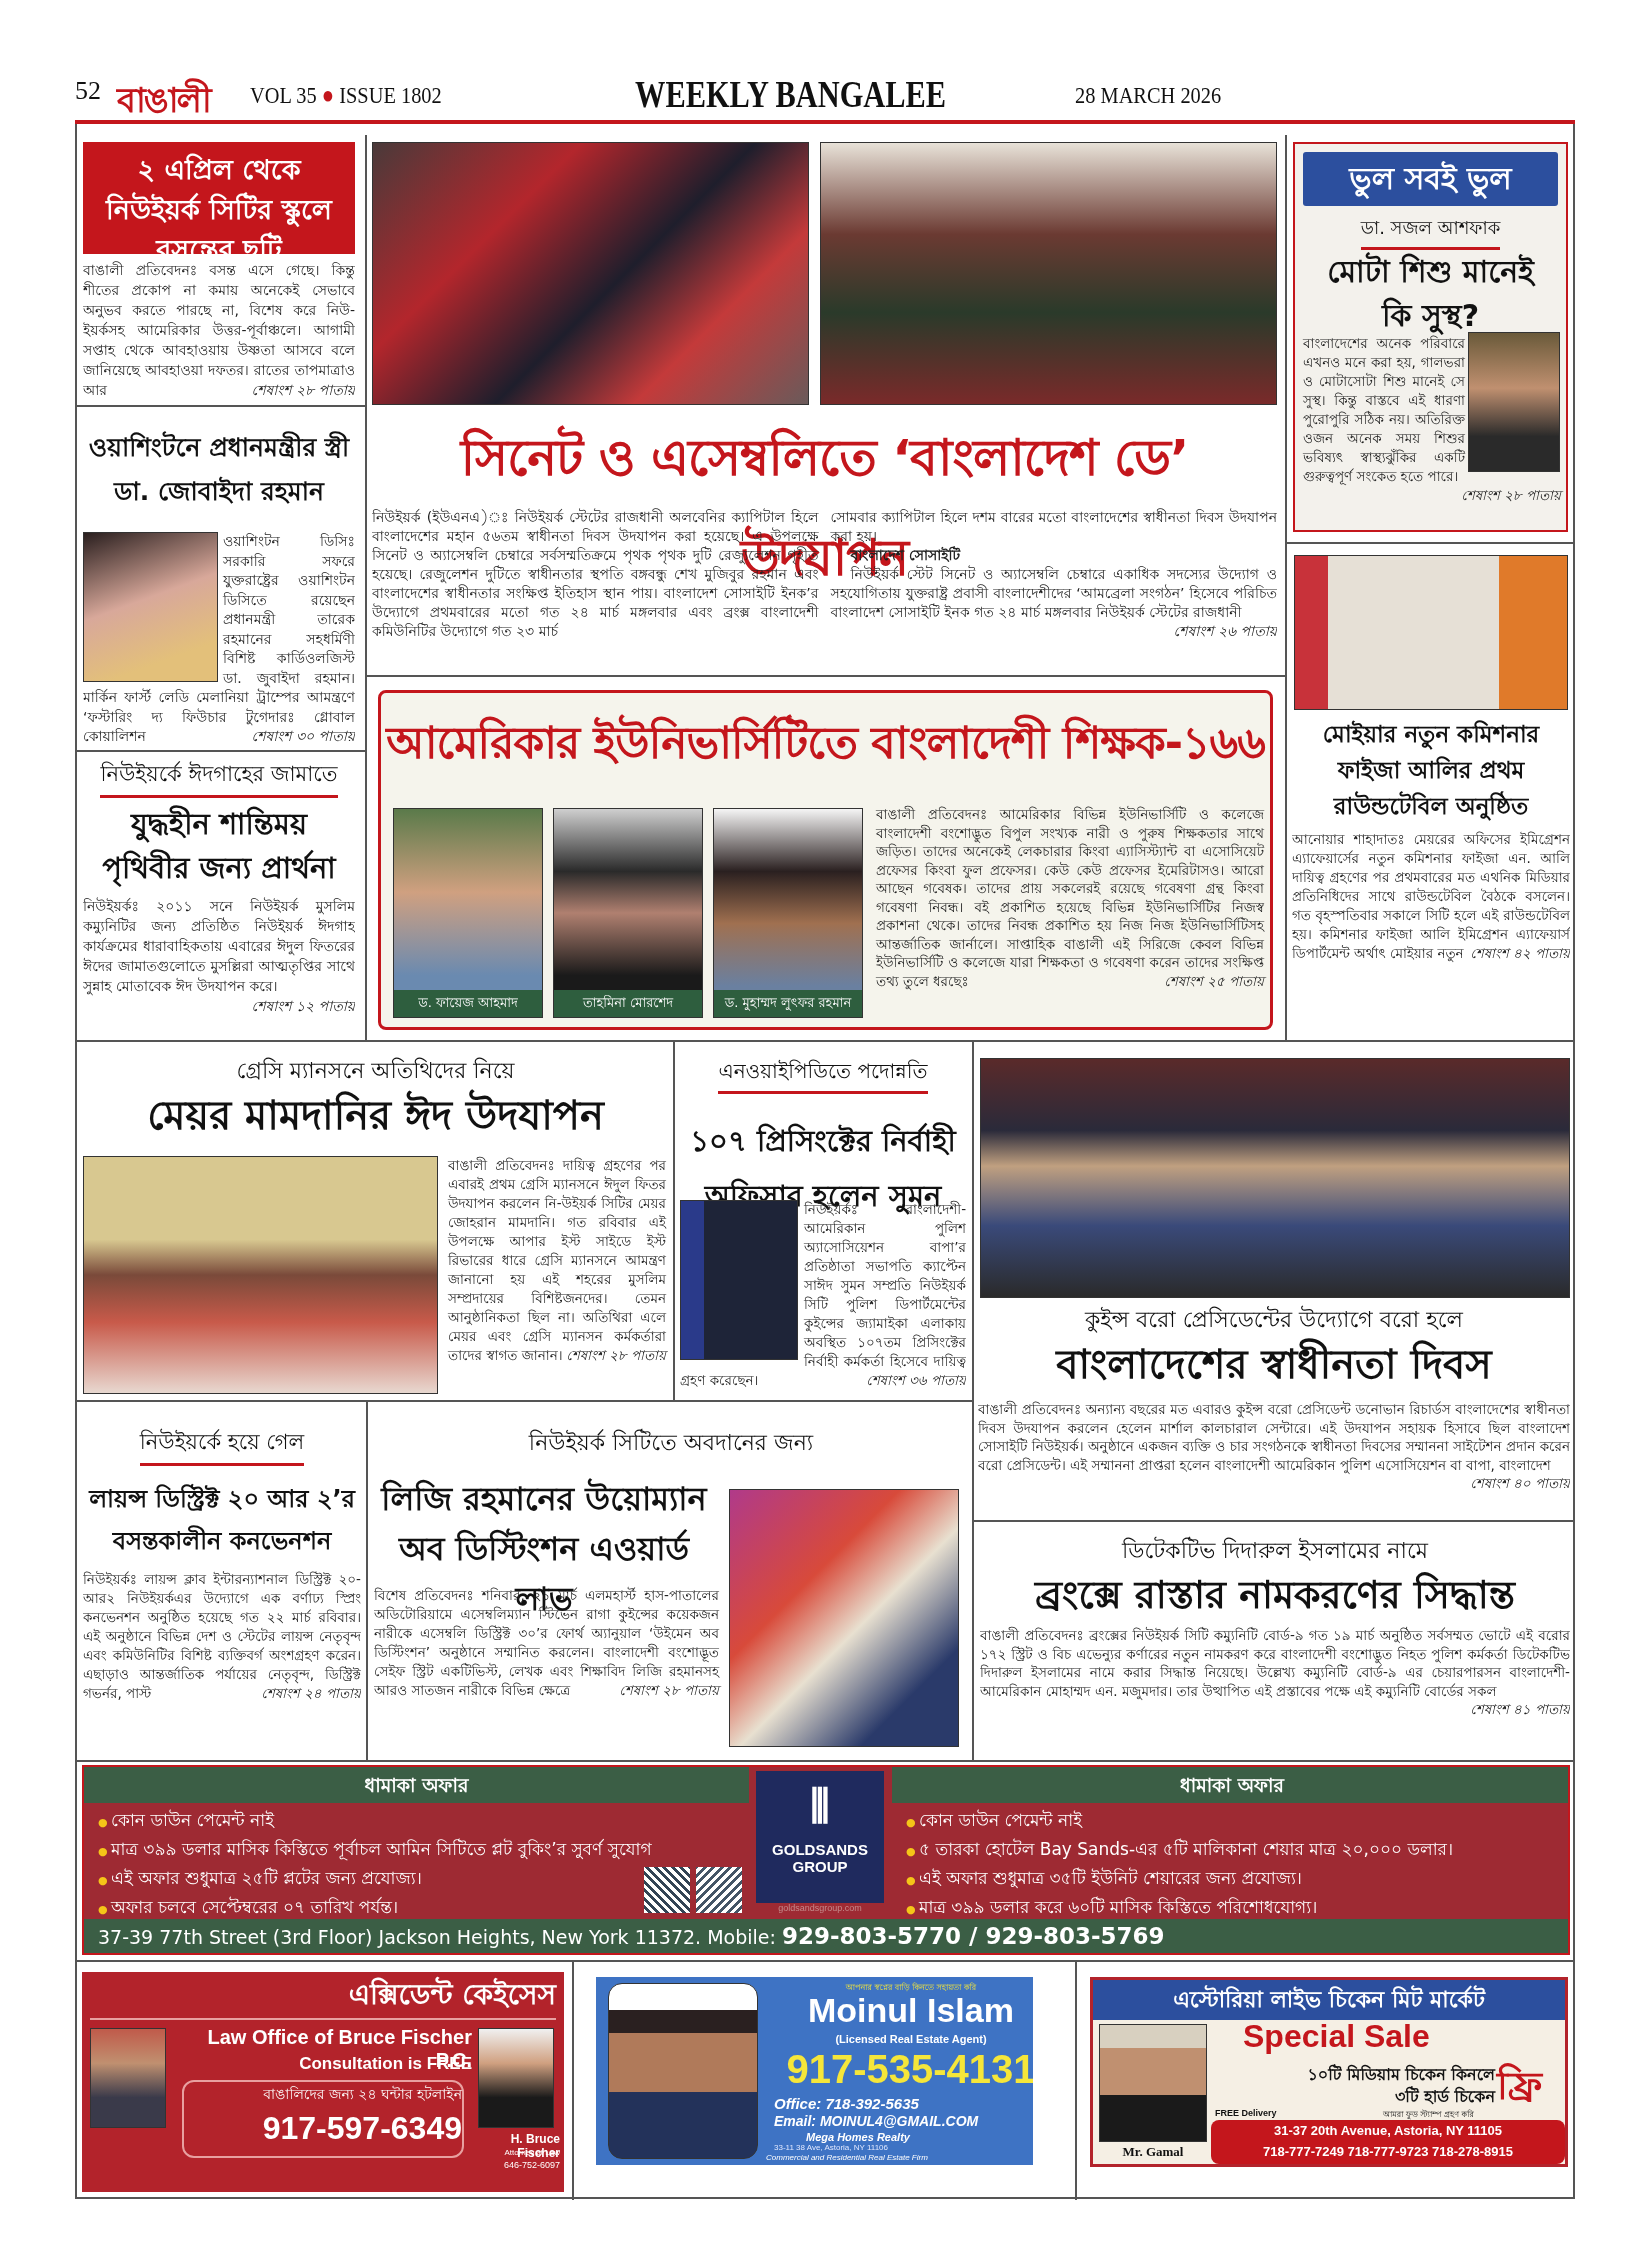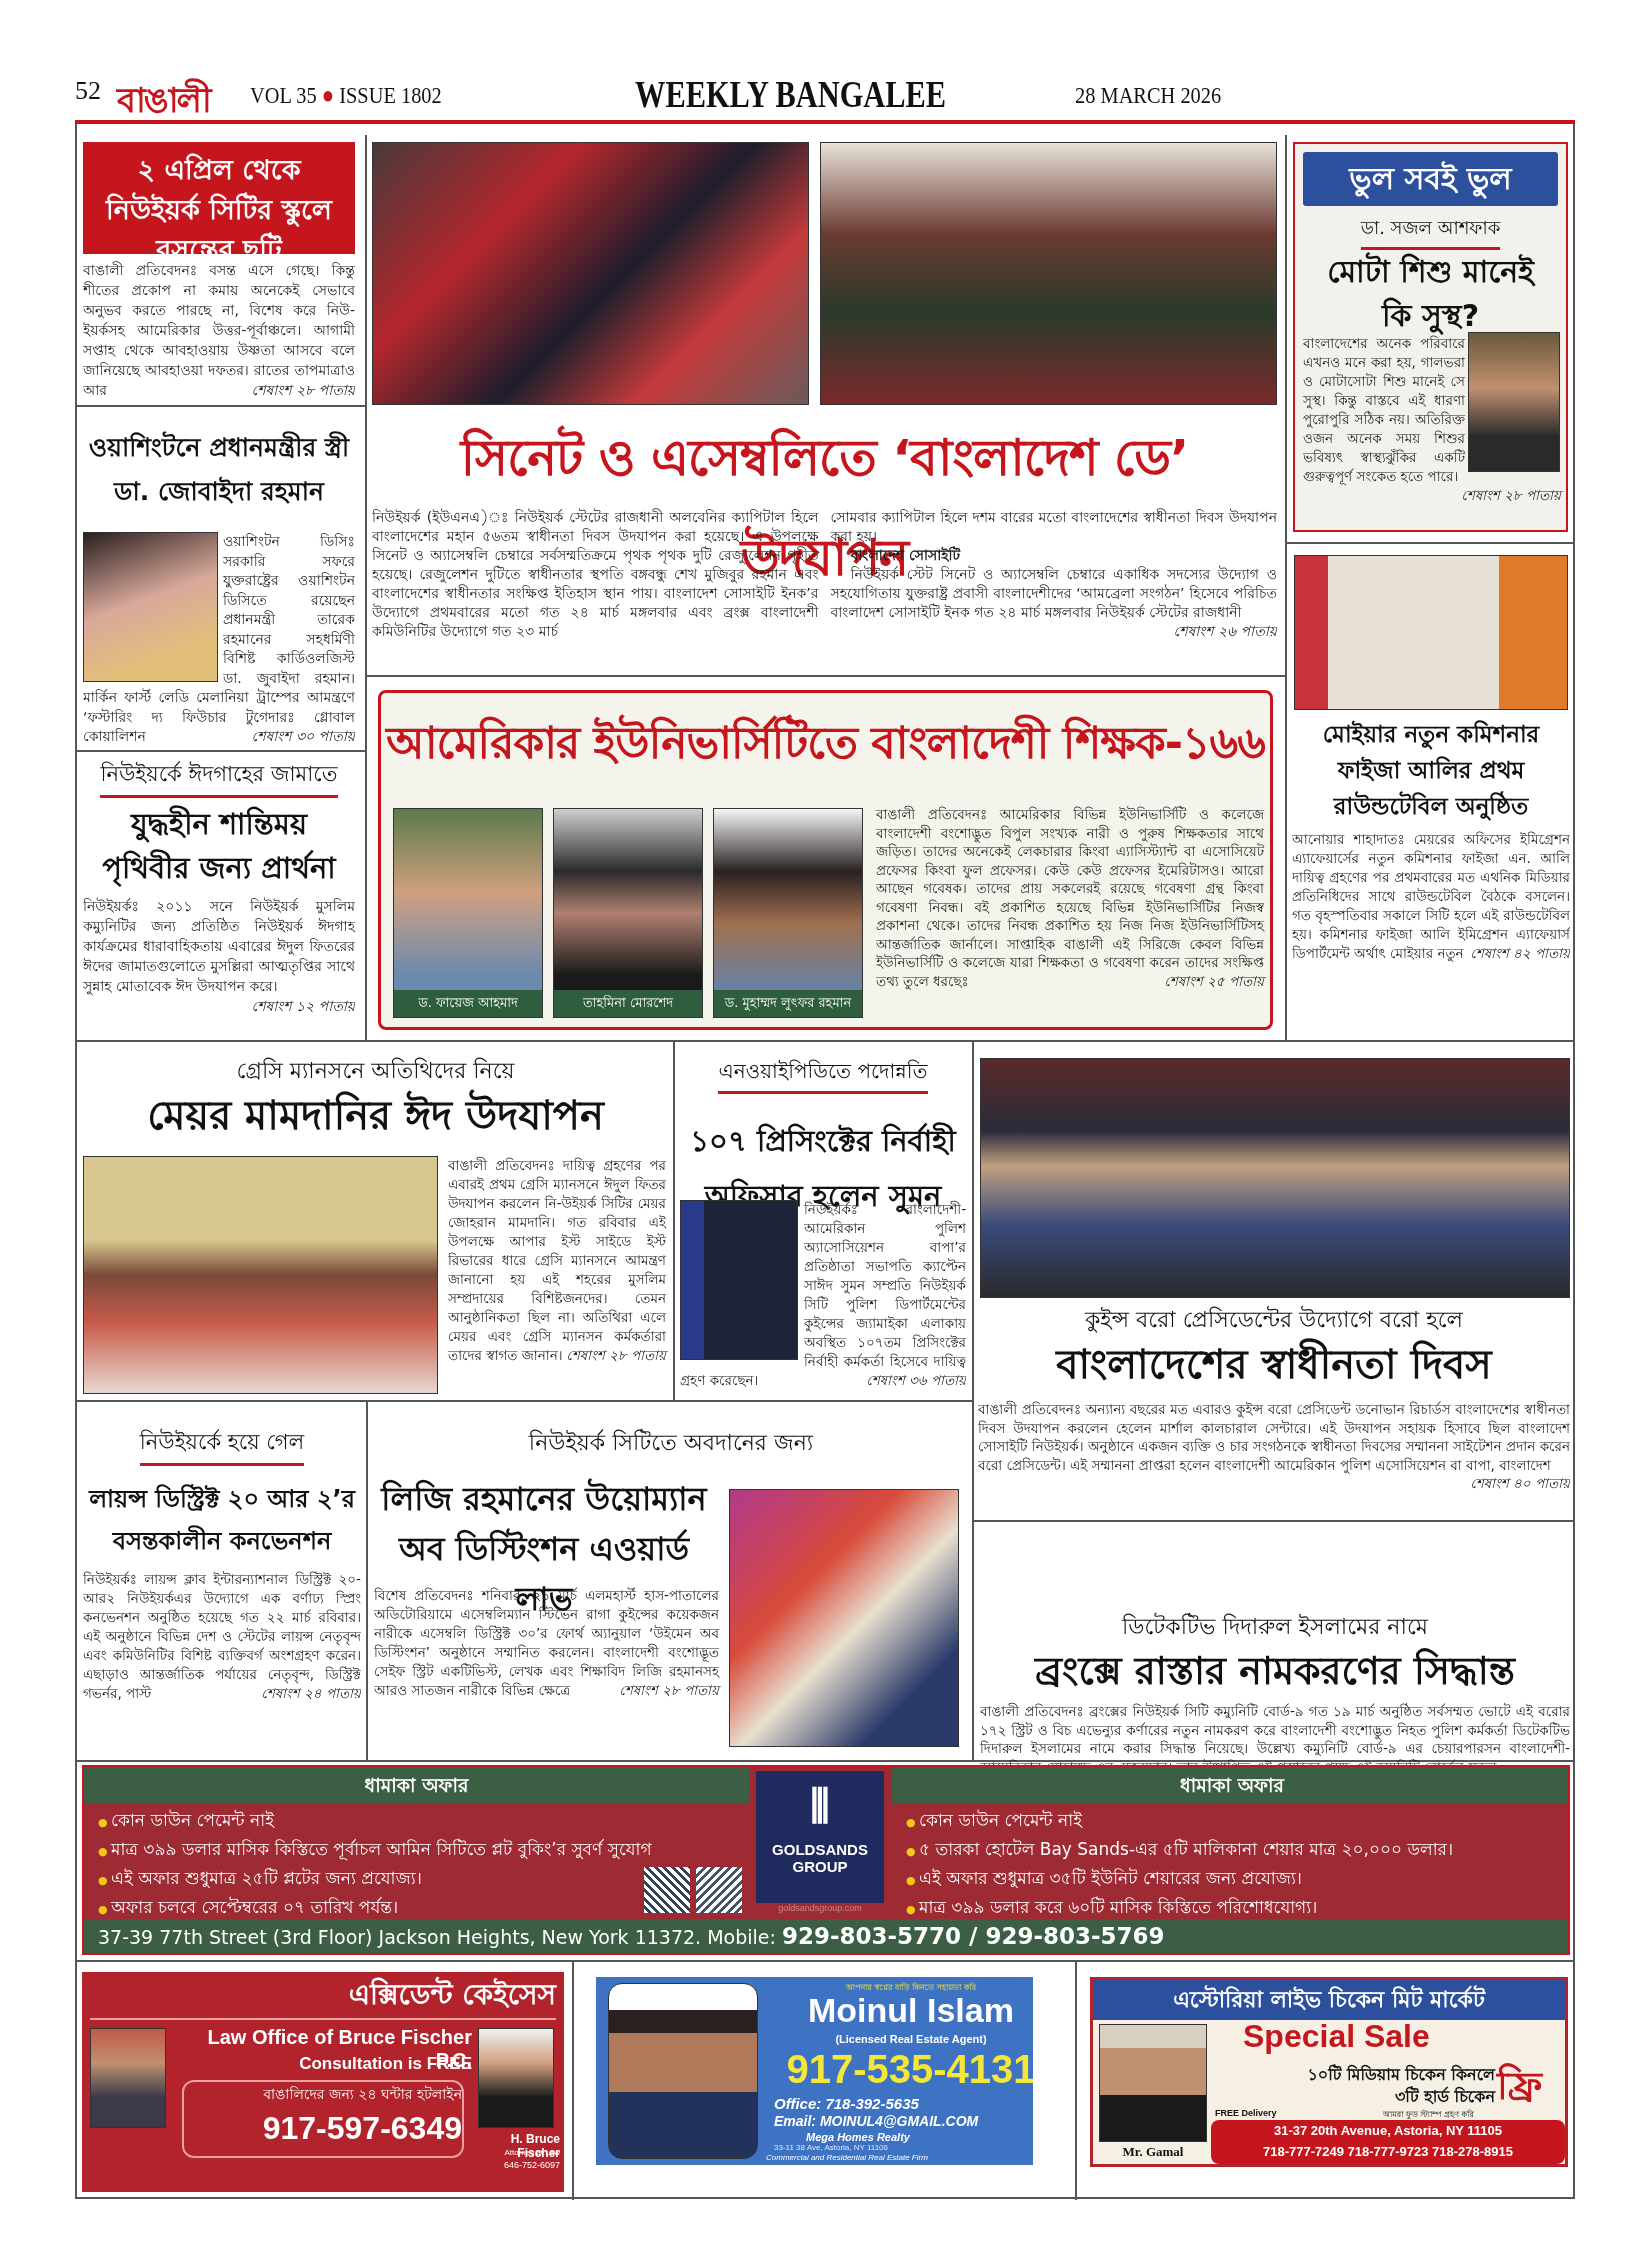--- a/index.html
+++ b/index.html
@@ -182,21 +182,21 @@
 <div class="box" style="left:374px;top:1408px;width:594px;height:350px">
   <div class="kicker" style="font-size:22px;line-height:34px;margin-top:18px">নিউইয়র্ক সিটিতে অবদানের জন্য</div>
   <div class="head-blk" style="position:absolute;left:0;top:66px;width:340px;font-size:32px;line-height:50px">লিজি রহমানের উয়োম্যান অব ডিস্টিংশন এওয়ার্ড লাভ</div>
   <div class="photo" style="left:355px;top:81px;width:230px;height:258px;background:linear-gradient(135deg,#b03a8a,#d84a3a 35%,#e8e0d0 55%,#2a3a6a 80%)"></div>
   <div class="body" style="position:absolute;left:0;top:178px;width:345px;font-size:13.5px;line-height:19px">
     <span>বিশেষ প্রতিবেদনঃ শনিবার, ২১ মার্চ এলমহার্স্ট হাস-পাতালের অডিটোরিয়ামে এসেম্বলিম্যান স্টিভেন রাগা কুইন্সের কয়েকজন নারীকে এসেম্বলি ডিস্ট্রিক্ট ৩০’র ফোর্থ অ্যানুয়াল ‘উইমেন অব ডিস্টিংশন’ অনুষ্ঠানে সম্মানিত করলেন। বাংলাদেশী বংশোদ্ভূত সেইফ স্ট্রিট একটিভিস্ট, লেখক এবং শিক্ষাবিদ লিজি রহমানসহ আরও সাতজন নারীকে বিভিন্ন ক্ষেত্রে</span>
     <span class="more">শেষাংশ ২৮ পাতায়</span>
   </div>
 </div>
 
-<div class="box" style="left:980px;top:1604px;width:590px;height:230px">
+<div class="box" style="left:980px;top:1528px;width:590px;height:230px">
   <div class="kicker" style="font-size:22px;line-height:34px;margin-top:6px">ডিটেকটিভ দিদারুল ইসলামের নামে</div>
   <div class="head-blk" style="font-size:38px;line-height:54px">ব্রংক্সে রাস্তার নামকরণের সিদ্ধান্ত</div>
   <div class="body" style="font-size:13.5px;line-height:18.5px;margin-top:4px">
     <span>বাঙালী প্রতিবেদনঃ ব্রংক্সের নিউইয়র্ক সিটি কম্যুনিটি বোর্ড-৯ গত ১৯ মার্চ অনুষ্ঠিত সর্বসম্মত ভোটে এই বরোর ১৭২ স্ট্রিট ও বিচ এভেন্যুর কর্ণারের নতুন নামকরণ করে বাংলাদেশী বংশোদ্ভুত নিহত পুলিশ কর্মকর্তা ডিটেকটিভ দিদারুল ইসলামের নামে করার সিদ্ধান্ত নিয়েছে। উল্লেখ্য কম্যুনিটি বোর্ড-৯ এর চেয়ারপারসন বাংলাদেশী-আমেরিকান মোহাম্মদ এন. মজুমদার। তার উত্থাপিত এই প্রস্তাবের পক্ষে এই কম্যুনিটি বোর্ডের সকল</span>
     <span class="more">শেষাংশ ৪১ পাতায়</span>
   </div>
 </div>
 
 <div class="ad" style="left:82px;top:1765px;width:1488px;height:190px;border:2px solid #c4161c;background:#9e2a33">
   <div style="position:absolute;left:0;top:0;width:665px;height:36px;background:#3b5e45;color:#fff;font-family:'DejaVu Sans',sans-serif;font-weight:bold;font-size:19px;text-align:center;line-height:36px">ধামাকা অফার</div>

